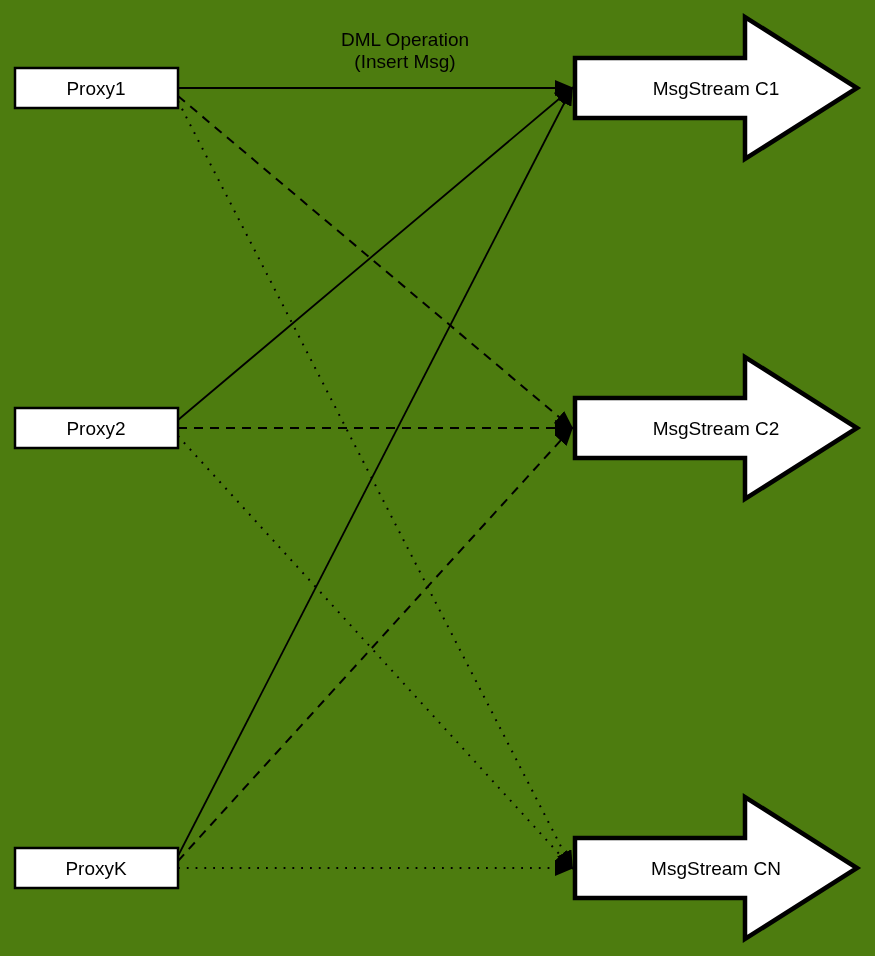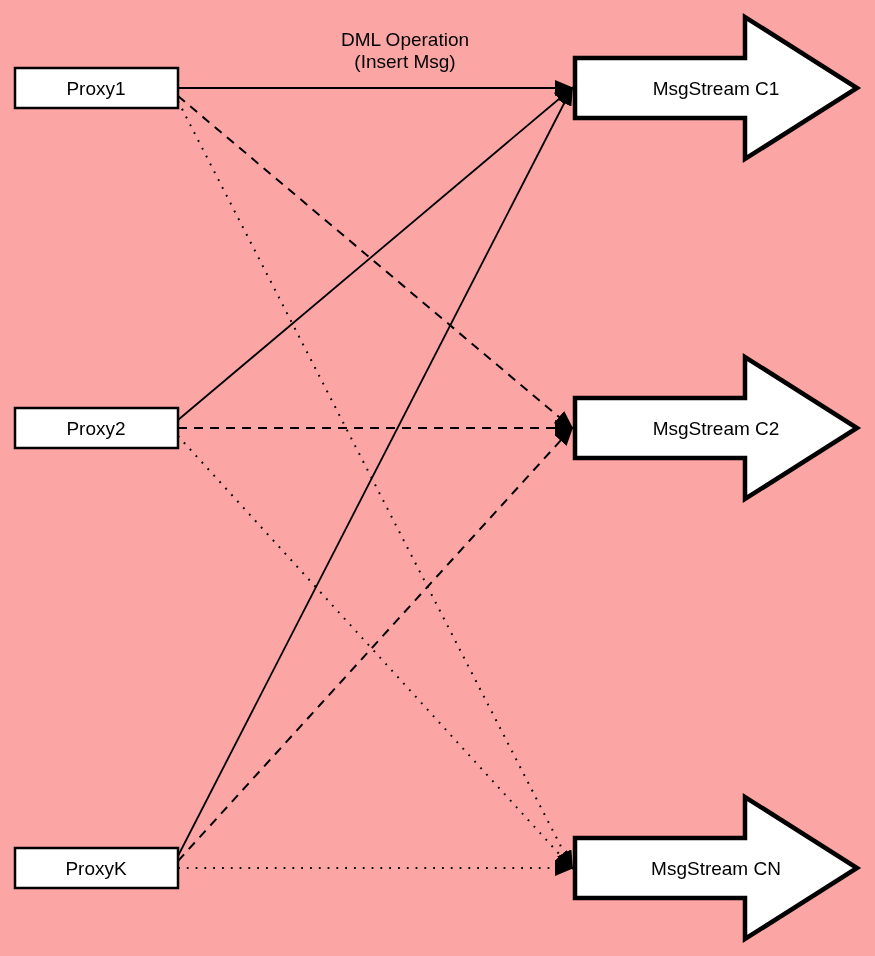--- a/index.html
+++ b/index.html
@@ -8,21 +8,21 @@
     background: #ffffff;
     width: 875px;
     height: 956px;
     overflow: hidden;
     font-family: "Liberation Sans", sans-serif;
   }
   .canvas {
     position: relative;
     width: 875px;
     height: 956px;
-    background: #fca5a5;
+    background: #4d7c0f;
   }
   svg { display: block; }
   .node-box {
     fill: #ffffff;
     stroke: #000000;
     stroke-width: 2.5;
   }
   .node-label {
     fill: #000000;
     font-size: 19px;

